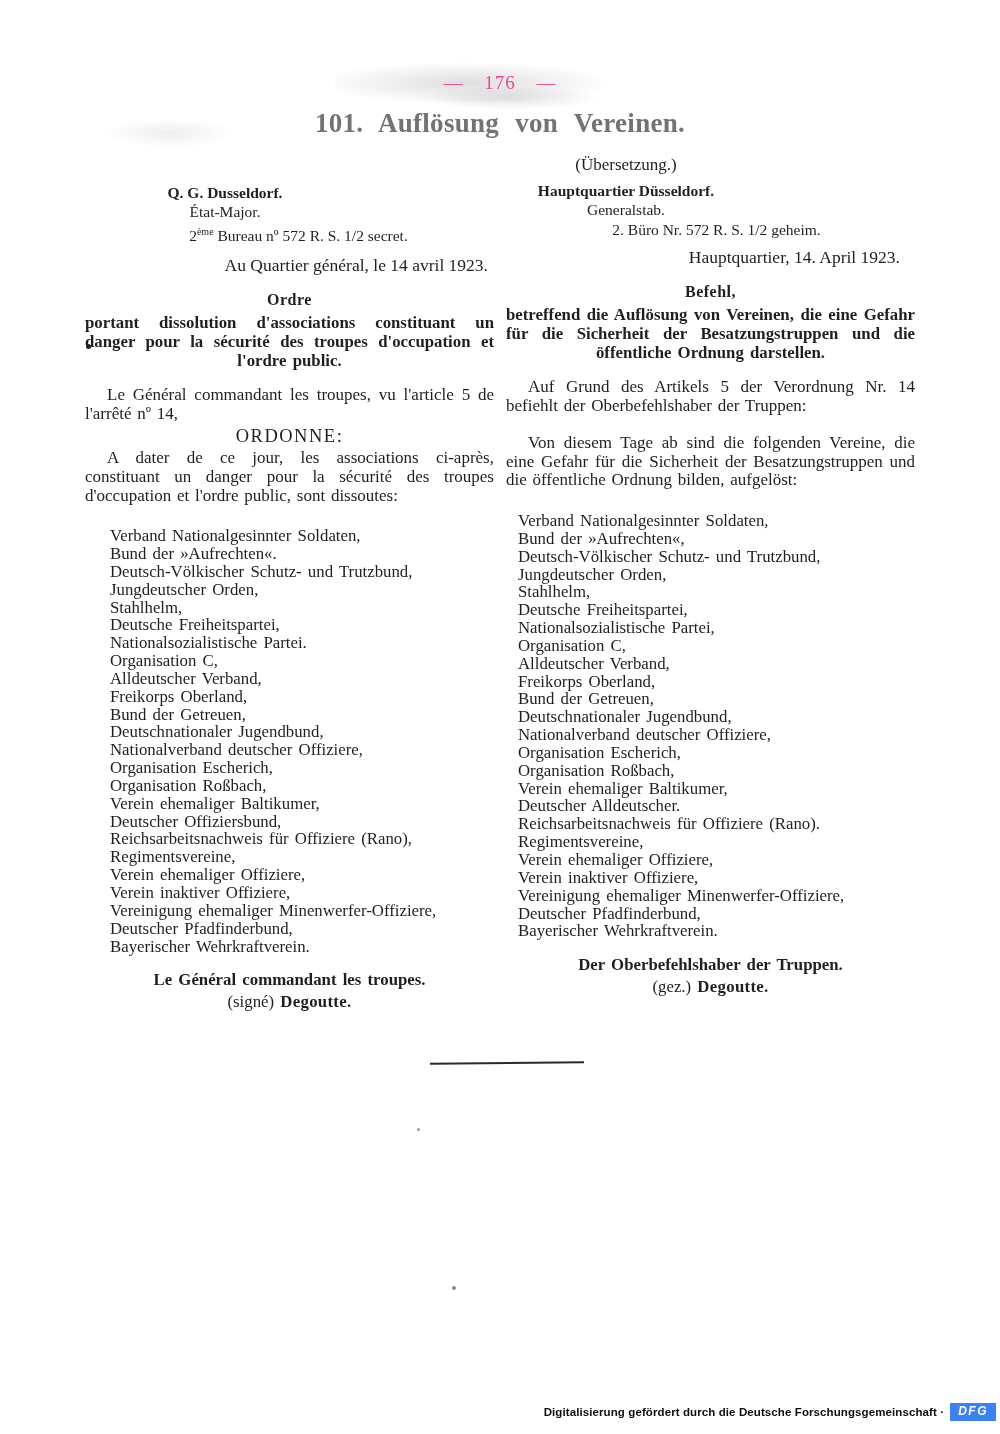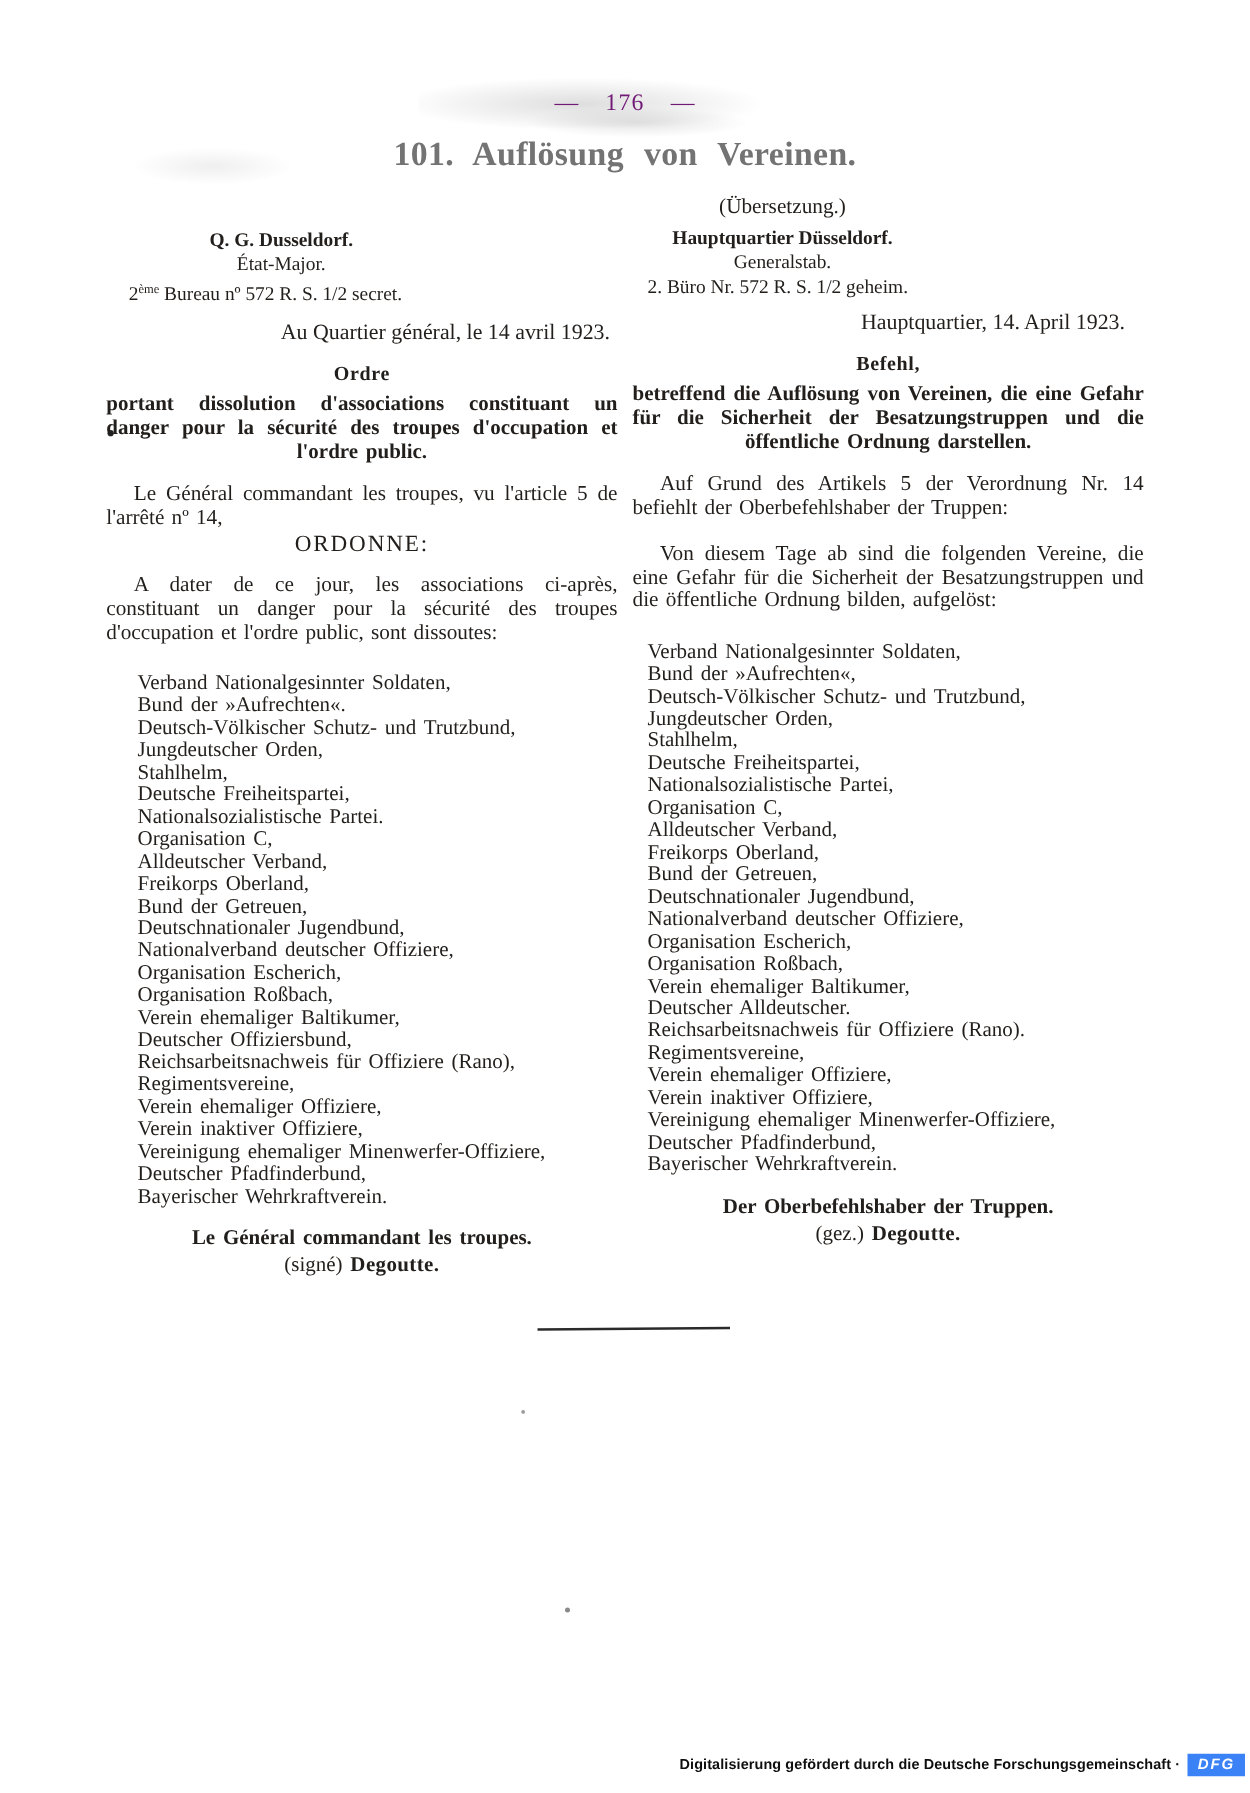--- a/index.html
+++ b/index.html
@@ -18,54 +18,54 @@
     background:radial-gradient(ellipse, rgba(120,120,120,.20), rgba(120,120,120,0) 70%); }
   .smudge-c { left:105px; top:118px; width:130px; height:30px;
     background:radial-gradient(ellipse, rgba(140,140,140,.14), rgba(140,140,140,0) 70%); }
   .speck { position:absolute; border-radius:50%; pointer-events:none; }
   .speck-1 { left:86px;  top:344px;  width:5px; height:5px; background:#242424; }
   .speck-2 { left:452px; top:1286px; width:4px; height:4px; background:#8a8a8a; }
   .speck-3 { left:417px; top:1128px; width:3px; height:3px; background:#9a9a9a; }
 
   .page-number {
     position:absolute; top:72px; left:0; width:100%; text-align:center;
-    font-size:19px; word-spacing:15px; letter-spacing:1px; color:#701a75;
+    font-size:19px; word-spacing:15px; letter-spacing:1px; color:#ec4899;
   }
   .doc-title {
     position:absolute; top:108px; left:0; width:100%; text-align:center; margin:0;
     font-size:27px; font-weight:bold; word-spacing:9px; letter-spacing:.3px; color:#737373;
   }
 
   .columns { position:absolute; top:155px; left:85px; width:830px; display:flex; gap:12px; }
   .col { width:409px; }
 
   .translation-note { width:240px; text-align:center; font-weight:normal; font-size:17px; line-height:20px; }
 
   .letterhead { line-height:19px; }
   .col-fr .letterhead { margin-top:28px; }
   .col-de .letterhead { margin-top:6px; }
   .lh-center { width:280px; text-align:center; font-size:15.5px; }
   .col-de .lh-center { width:240px; }
   .lh-bold { font-weight:bold; }
-  .lh-left { font-size:15.5px; margin-left:18px; line-height:21px; }
+  .lh-left { font-size:15.5px; margin-left:18px; line-height:21px;text-align:center; }
   .col-de .lh-left { margin-left:12px; }
   .lh-left sup { font-size:10px; }
 
   .dateline { text-align:right; font-size:17.5px; margin-top:9px; padding-right:6px; }
   .col-de .dateline { padding-right:15px; margin-top:7px; }
 
   .heading { text-align:center; font-size:16px; font-weight:bold; margin:15px 0 4px; letter-spacing:.5px; }
 
   .subject {
     font-weight:bold; font-size:16.8px; line-height:19px; margin:2px 0 16px;
     text-align:justify; text-align-last:center; word-spacing:2px;
   }
   .body-par { font-size:17px; line-height:18.6px; text-align:justify; margin:7px 0 0; text-indent:22px; word-spacing:1.5px; }
   .decree { text-align:center; font-size:18.5px; margin-top:3px; letter-spacing:1.5px; }
-  .col-fr .intro { margin-top:12px; }
+  .col-fr .intro { margin-top:2px; }
   .col-de .intro { margin-top:19px; }
 
   .org-list { margin-top:22px; padding-left:25px; font-size:16.8px; line-height:17.85px; word-spacing:2px; }
   .col-de .org-list { margin-top:22px; padding-left:12px; }
   .org-line { white-space:nowrap; }
 
   .sig { margin-top:15px; text-align:center; }
   .sig-title { font-weight:bold; font-size:16.8px; line-height:20px; word-spacing:2px; }
   .sig-line { font-size:16.8px; line-height:23px; word-spacing:2px; }
   .sig-line b { letter-spacing:.3px; }

